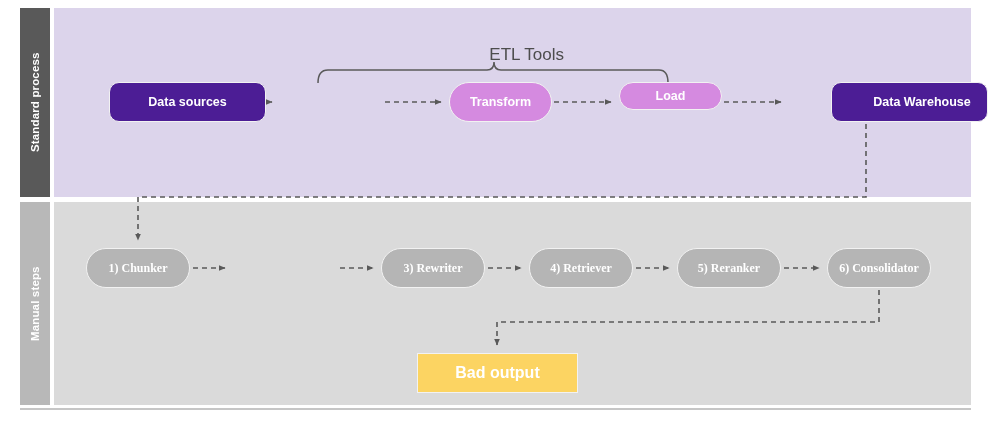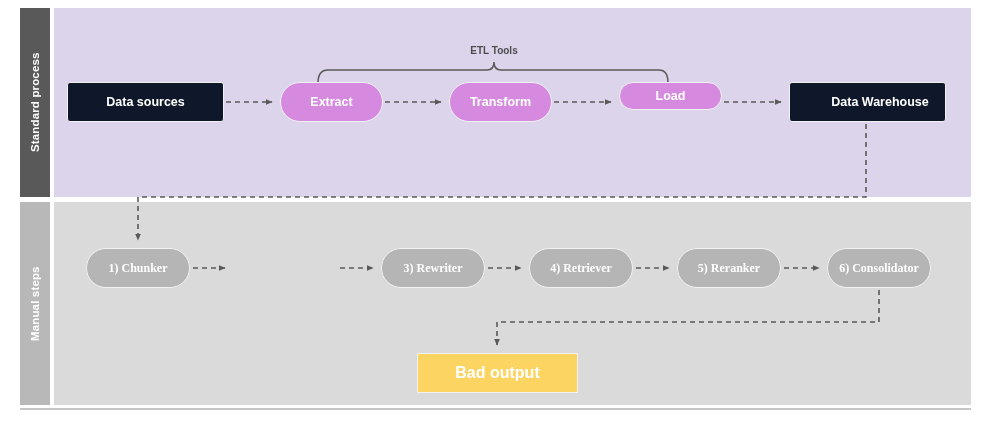--- a/index.html
+++ b/index.html
@@ -78,22 +78,23 @@
     justify-content: center;
     text-align: center;
     color: #ffffff;
     font-weight: bold;
     font-size: 12.5px;
     line-height: 14px;
     box-sizing: border-box;
     border: 1.5px solid #f2f2f2;
   }
   .node.rect {
-    background: #0f172a;
-    border-radius: 3px;
+    background: #4c1d95;
+    border-radius: 10px;
+    margin-left: 42px;
   }
   .node.pill-pink {
     background: #d58ae0;
     border-radius: 22px;
   }
   .node.pill-gray {
     background: #b5b5b5;
     border-radius: 22px;
     font-weight: bold;
     font-size: 12px;
@@ -111,24 +112,24 @@
     top: 0;
     width: 1003px;
     height: 430px;
     pointer-events: none;
   }
   #etl-label {
     position: absolute;
     left: 424px;
     top: 45px;
     width: 140px;
-    text-align: center;
+    text-align: right;
     color: #4d4d4d;
-    font-size: 10px;
-    font-weight: bold;
+    font-size: 17px;
+    font-weight: normal;
   }
 </style>
 </head>
 <body>
 
 <div id="canvas">
 
   <div class="band" id="band-standard"></div>
   <div class="band" id="band-manual"></div>
 
@@ -159,21 +160,20 @@
 
       <path d="M879,290 L879,322 L497,322 L497,345" marker-end="url(#arrowhead)"></path>
     </g>
 
     <path fill="none" stroke="#595959" stroke-width="1.5" d="M318,83 Q318,70 328,70 L487,70 Q494,70 494,62 Q494,70 501,70 L659,70 Q668,70 668,83"></path>
   </svg>
 
   <div id="etl-label">ETL Tools</div>
 
   <div class="node rect" style="left:67px;  top:82px;  width:157px; height:40px;">Data sources</div>
-  <div class="node pill-pink" style="left:280px; top:82px; width:103px; height:40px;">Extract</div>
   <div class="node pill-pink" style="left:449px; top:82px; width:103px; height:40px;">Transform</div>
   <div class="node pill-pink" style="left:619px; top:82px; width:103px; height:28px;">Load</div>
   <div class="node rect" style="left:789px; top:82px; width:157px; height:40px;padding-left:25px;">Data Warehouse</div>
 
   <div class="node pill-gray" style="left:86px;  top:248px; width:104px; height:40px;">1) Chunker</div>
   <div class="node pill-gray" style="left:381px; top:248px; width:104px; height:40px;">3) Rewriter</div>
   <div class="node pill-gray" style="left:529px; top:248px; width:104px; height:40px;">4) Retriever</div>
   <div class="node pill-gray" style="left:677px; top:248px; width:104px; height:40px;">5) Reranker</div>
   <div class="node pill-gray" style="left:827px; top:248px; width:104px; height:40px;">6) Consolidator</div>
 

